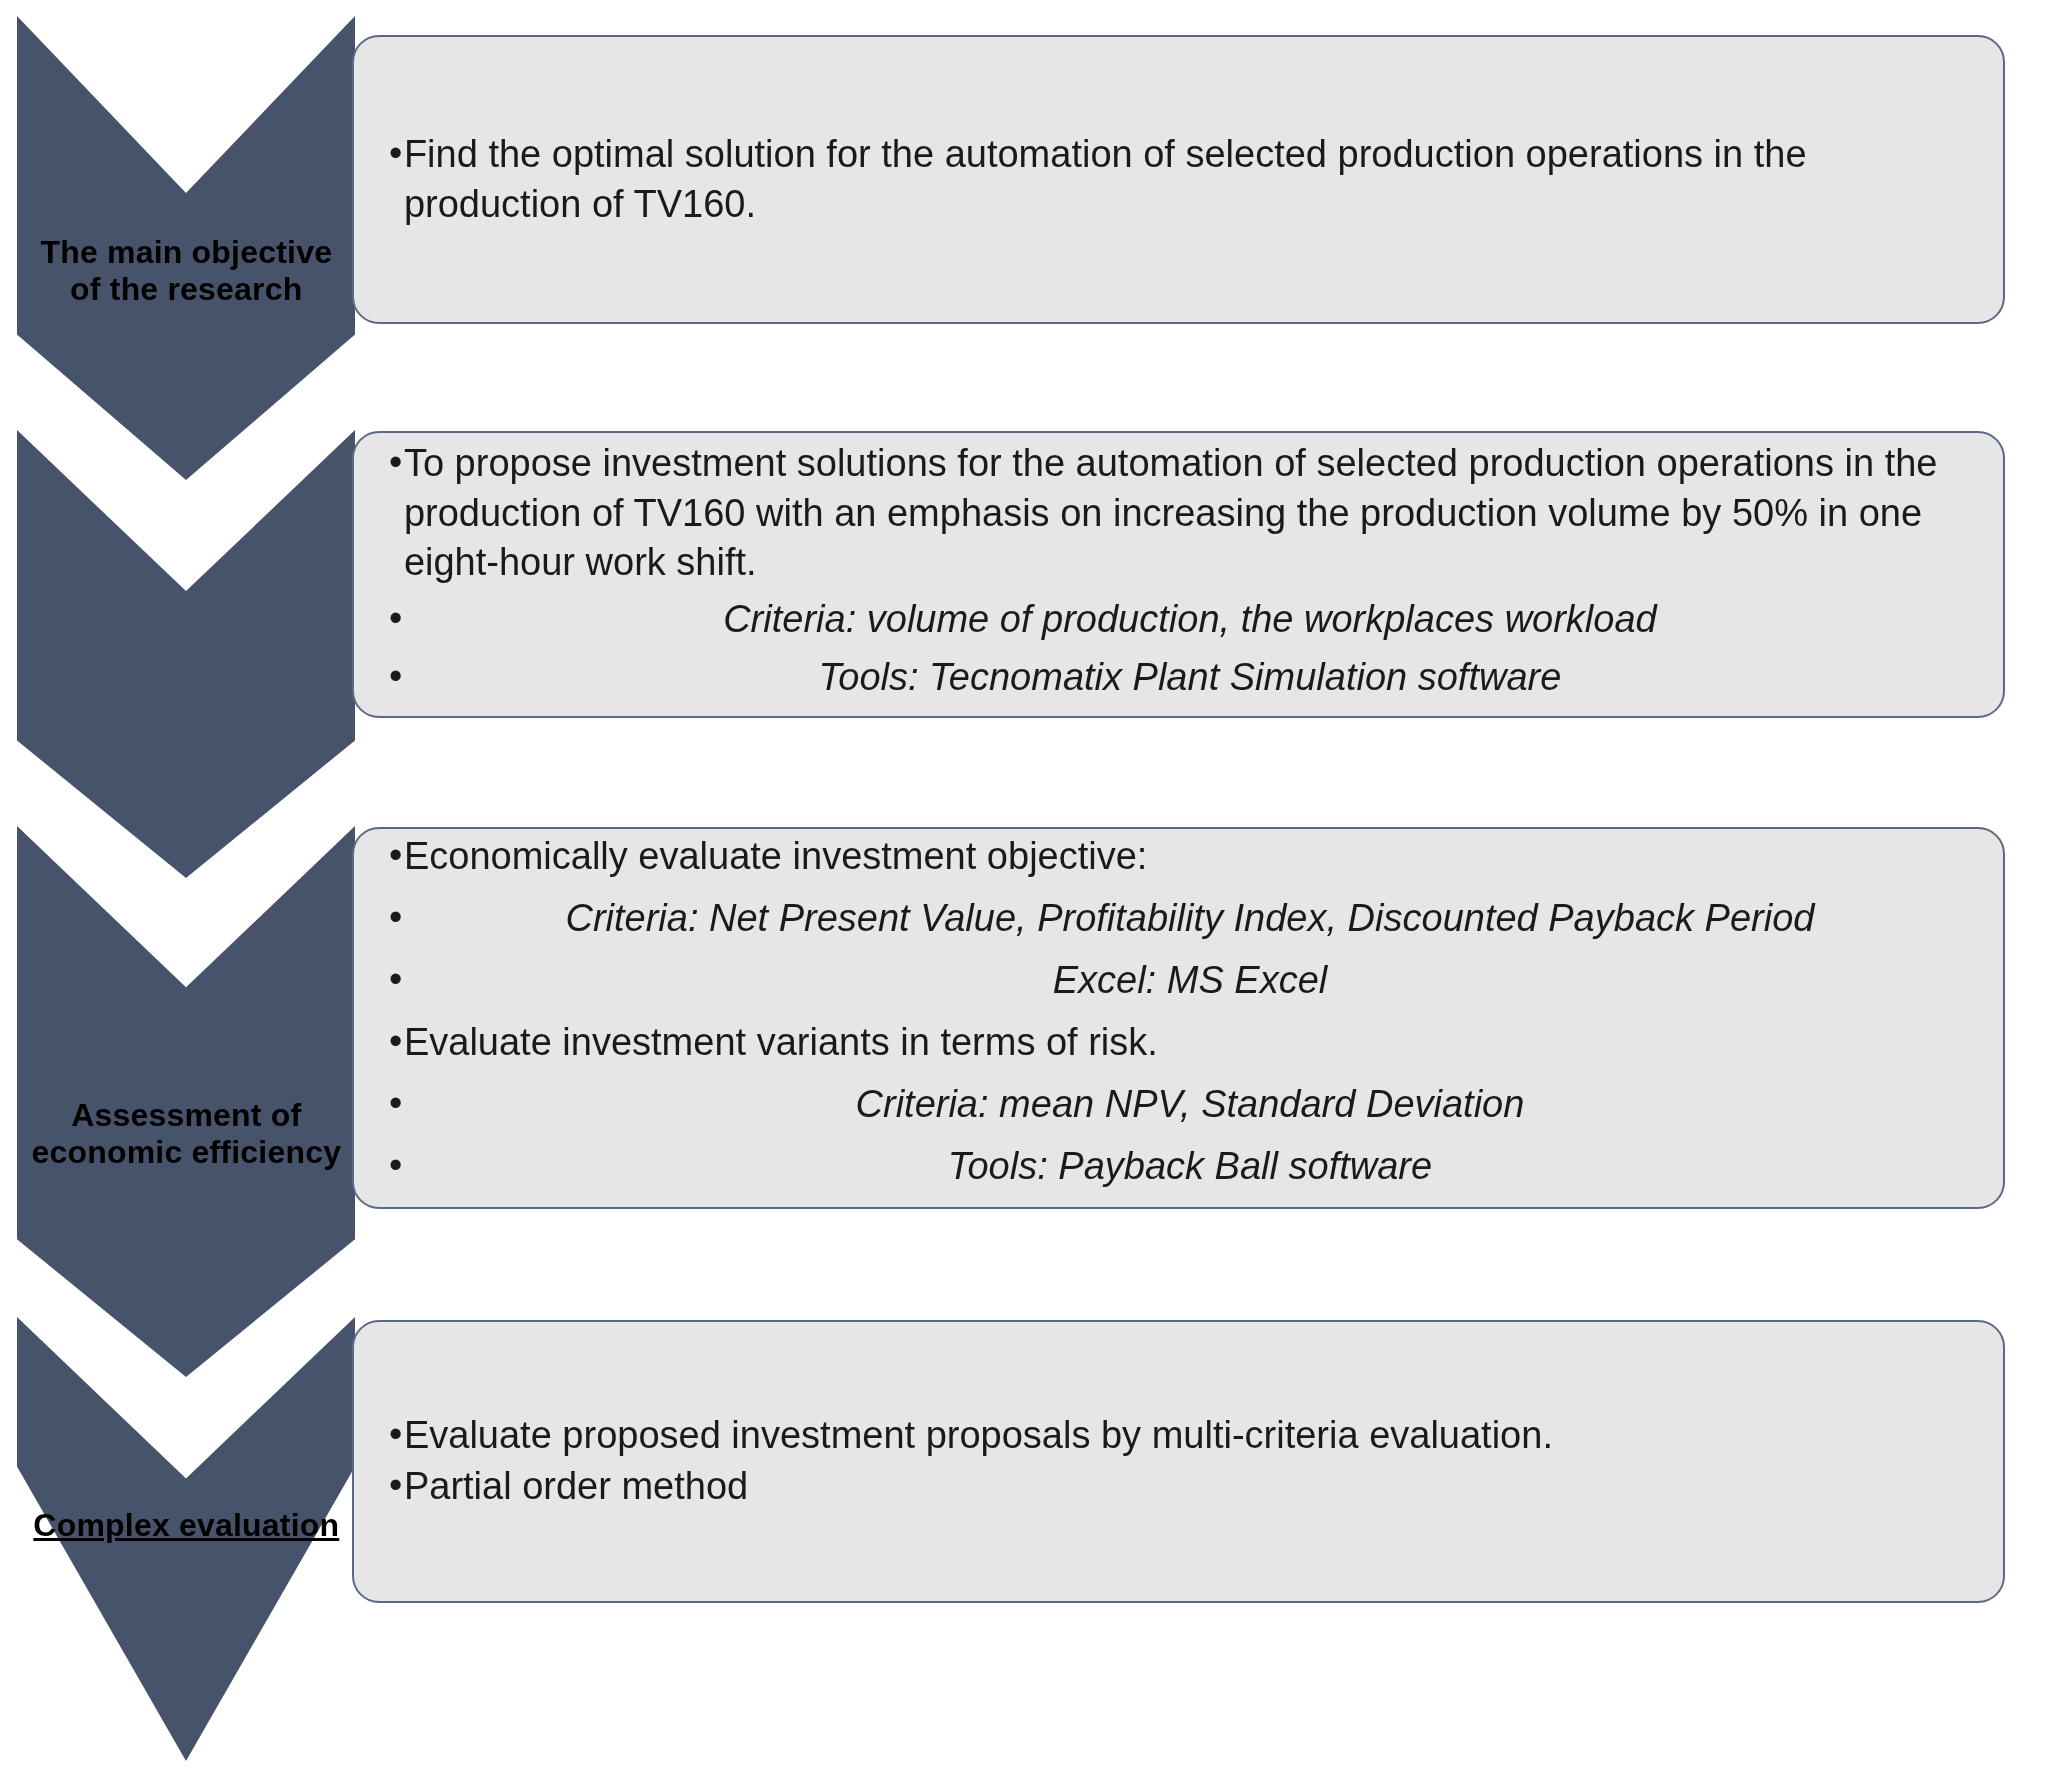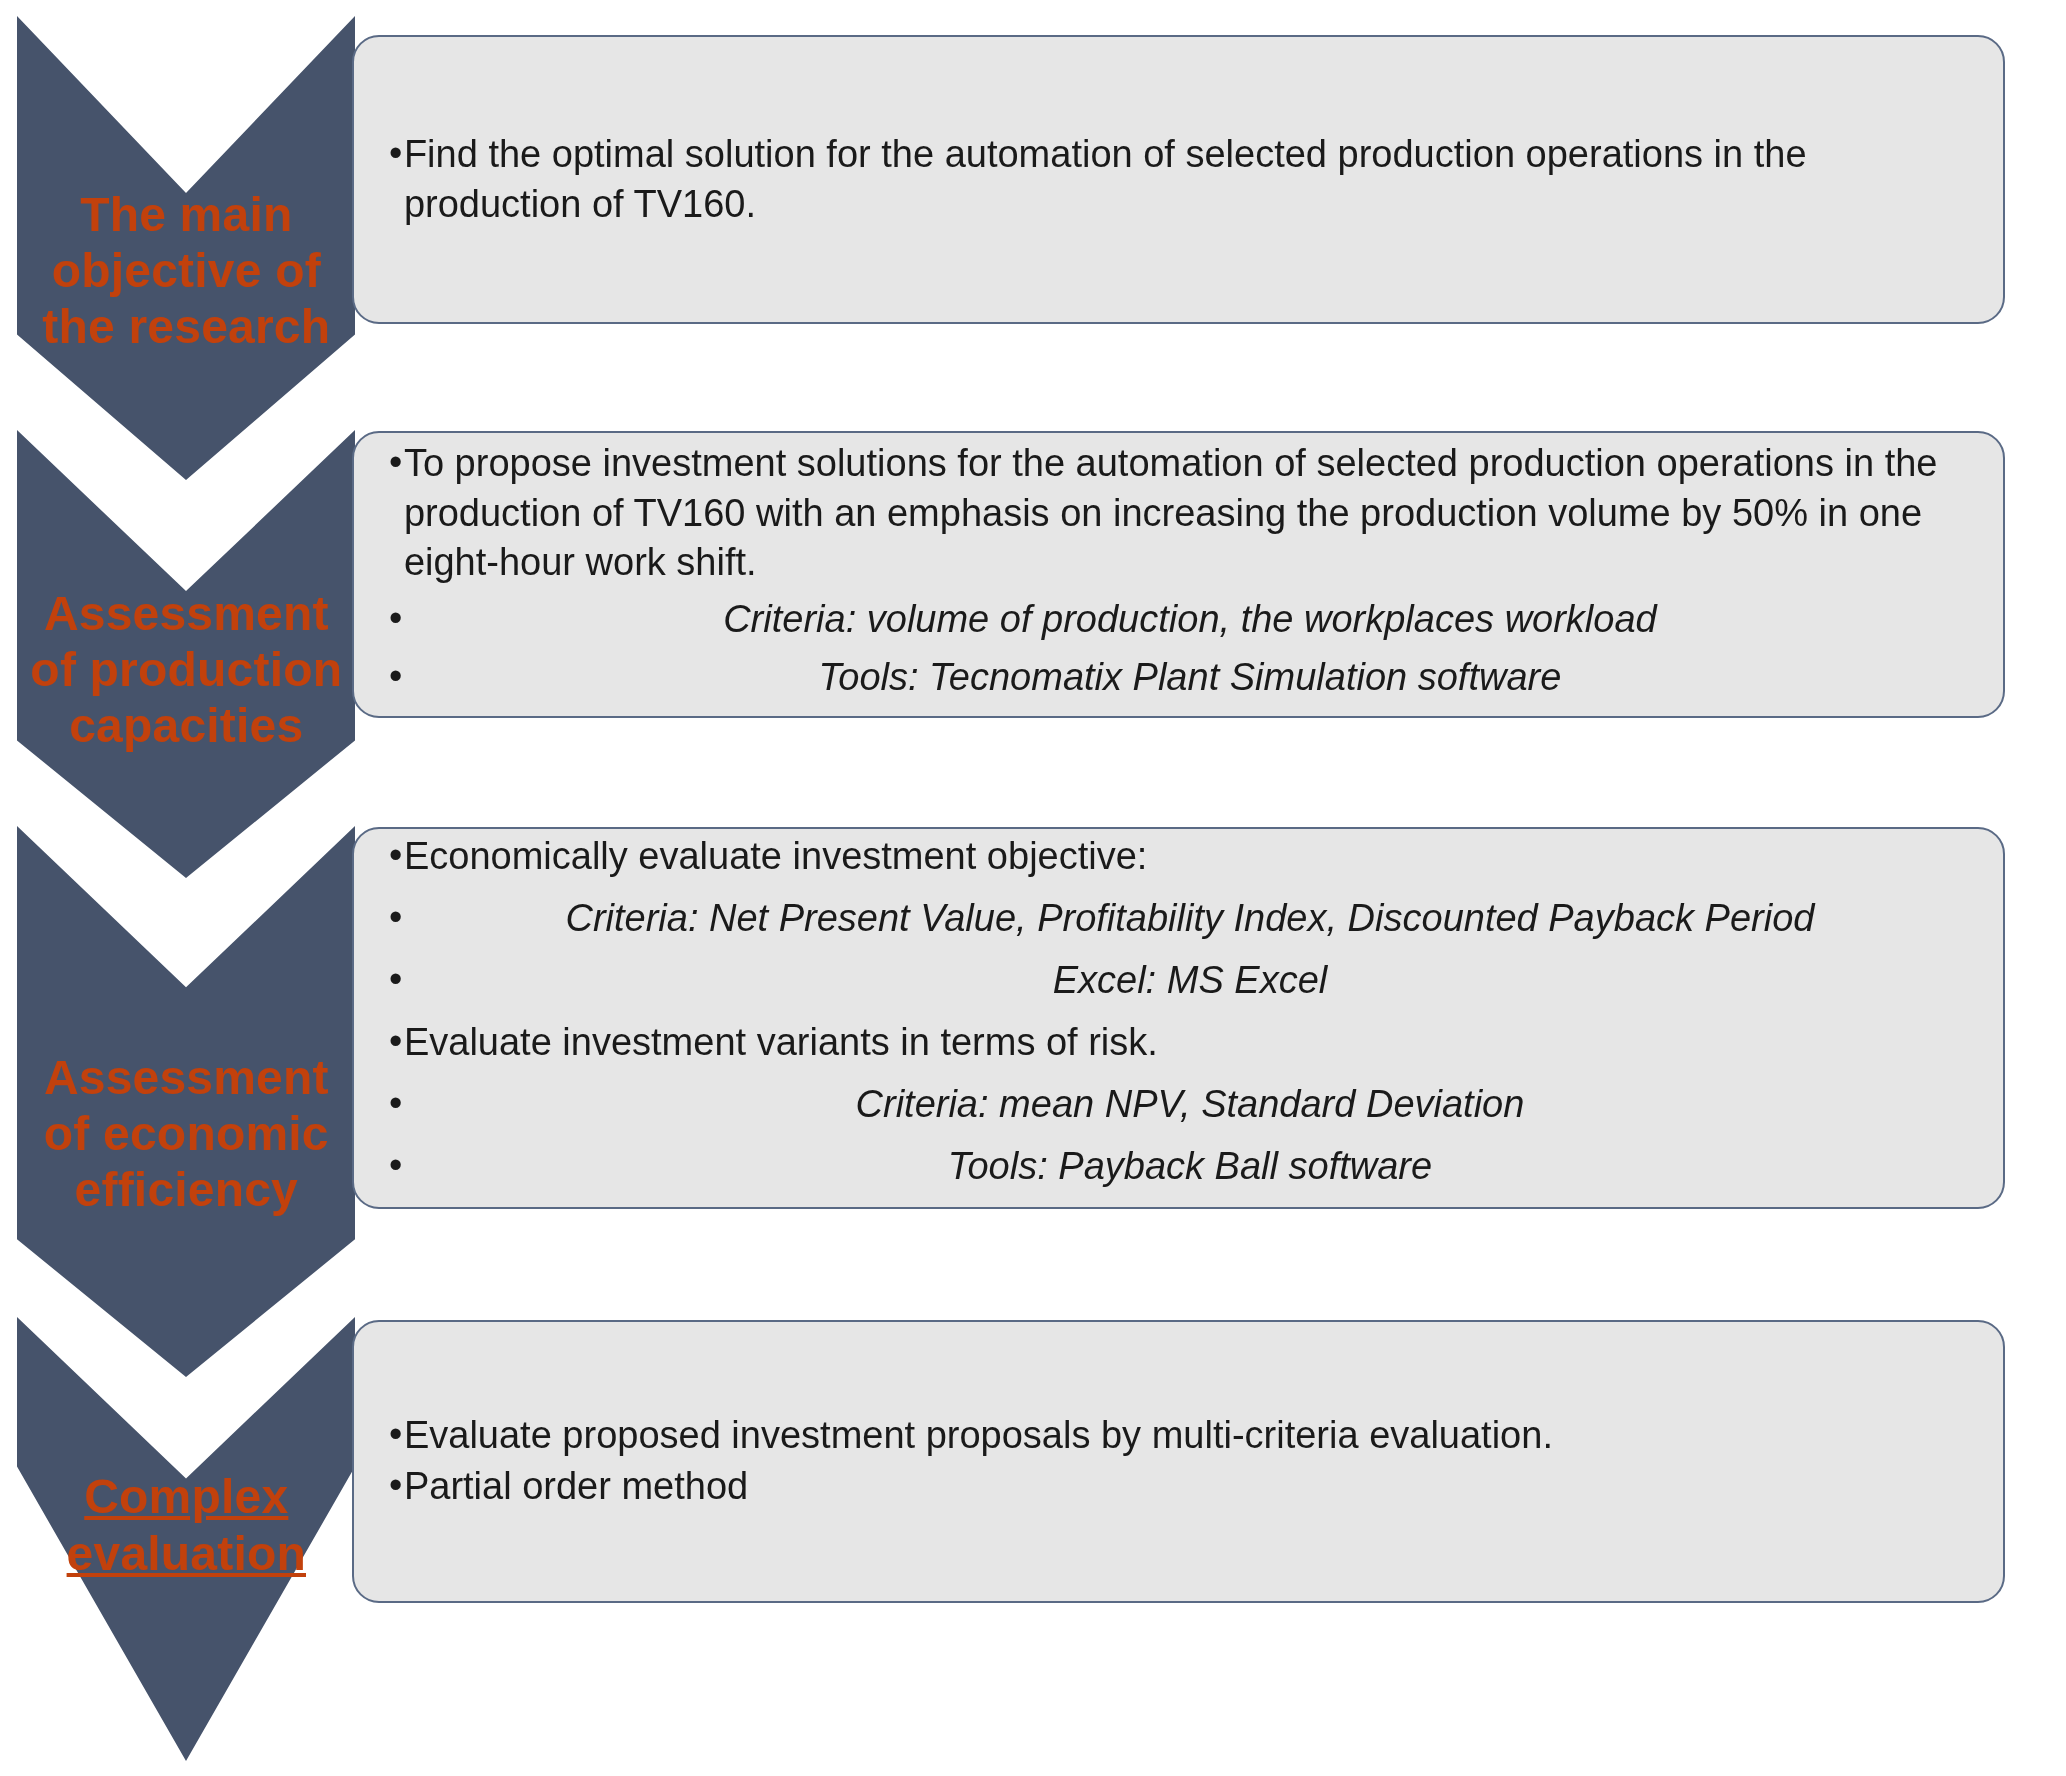--- a/index.html
+++ b/index.html
@@ -18,27 +18,27 @@
     position: relative;
     width: 2066px;
     height: 1777px;
     background: #ffffff;
   }
 
   
   .chevron {
     position: absolute;
     background: #46536B;
-    color: #c2410c;
+    color: #000000;
     display: flex;
     align-items: center;
     justify-content: flex-end;
     text-align: center;
     font-weight: bold;
-    font-size: 48px;
+    font-size: 32px;
     line-height: 1.17;
     letter-spacing: 0.2px;
     box-sizing: border-box;
   }
   .chevron .chev-label {
     display: block;
     width: 100%;
     padding: 0 11px;
     box-sizing: border-box;
   }
@@ -97,23 +97,20 @@
       <p class="bullet-line">
         <span class="bullet-dot">•</span>
         <span class="bullet-text">Find the optimal solution for the automation of selected production operations in the production of TV160.</span>
       </p>
     </div>
   </div>
 
   <svg class="chev-svg" style="position:absolute;left:17.3px;top:430px;width:338px;height:448px;" viewBox="0 0 430 570" preserveAspectRatio="none">
     <polygon points="0,0 215,205 430,0 430,395 215,570 0,395" fill="#46536B"></polygon>
   </svg>
-  <div class="chevron" style="left:17.3px; top:566px; width:338px; height:208px; background:transparent;">
-    <span class="chev-label">Assessment of production capacities</span>
-  </div>
 
   <div class="panel gap-md" style="left:352px; top:431px; width:1653px; height:287px;">
     <div class="panel-inner">
       <p class="bullet-line">
         <span class="bullet-dot">•</span>
         <span class="bullet-text">To propose investment solutions for the automation of selected production operations in the production of TV160 with an emphasis on increasing the production volume by 50% in one eight-hour work shift.</span>
       </p>
       <p class="bullet-line italic">
         <span class="bullet-dot">•</span>
         <span class="bullet-text">Criteria: volume of production, the workplaces workload</span>

